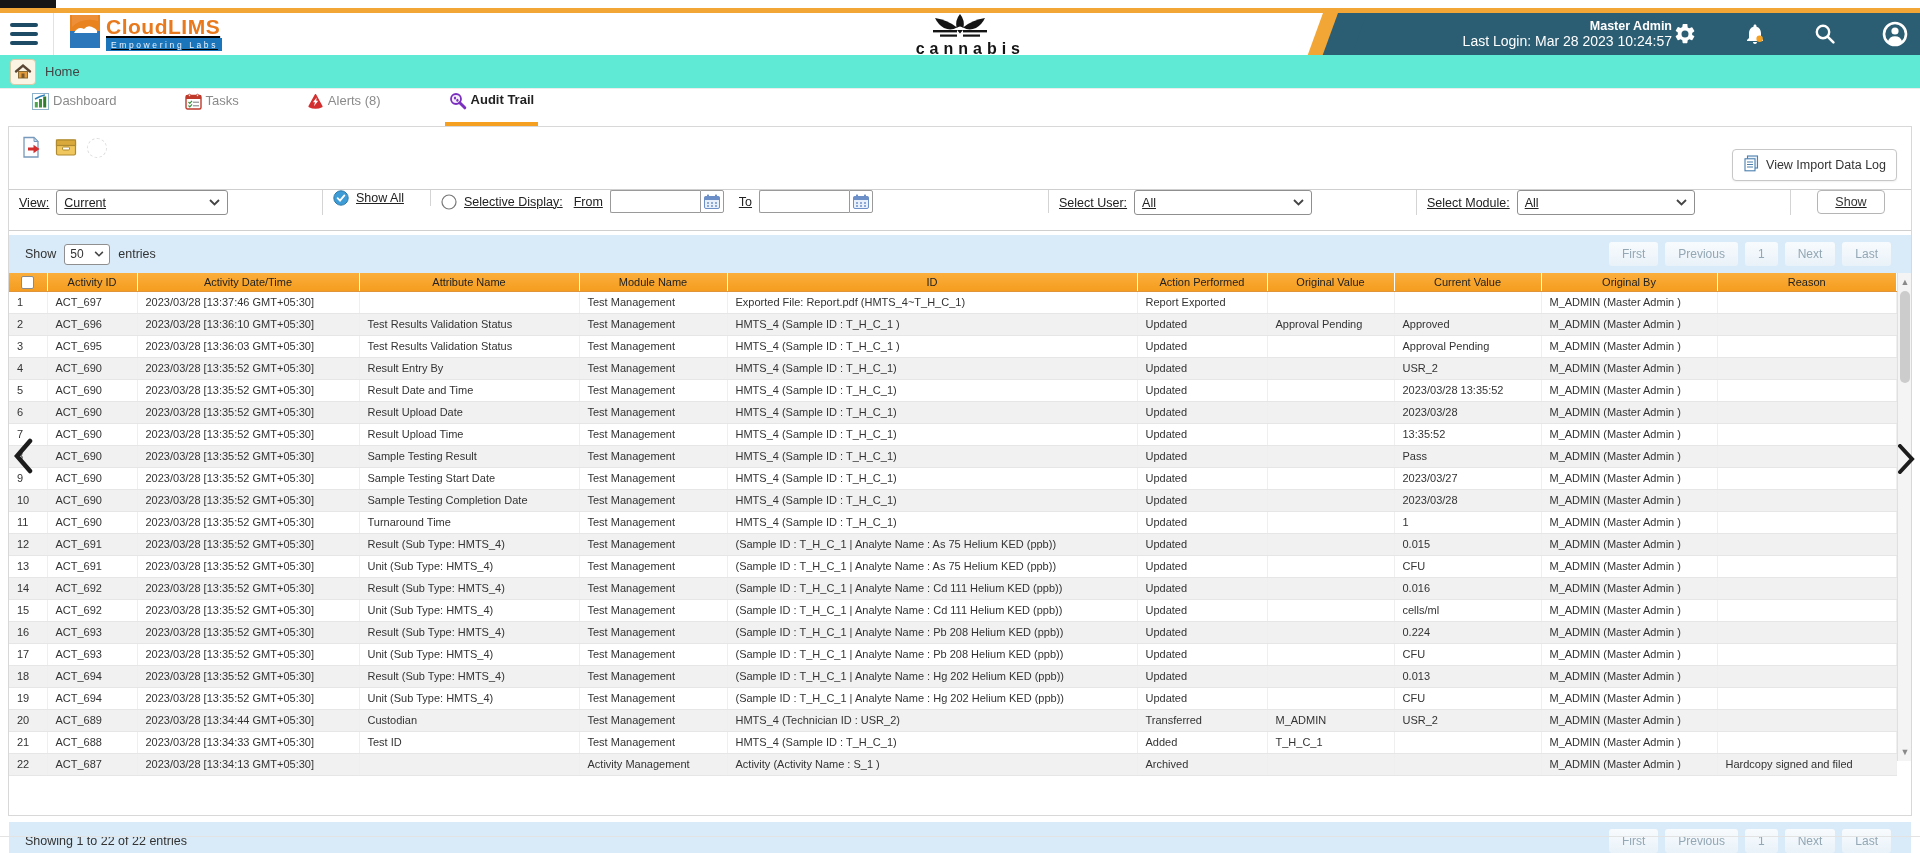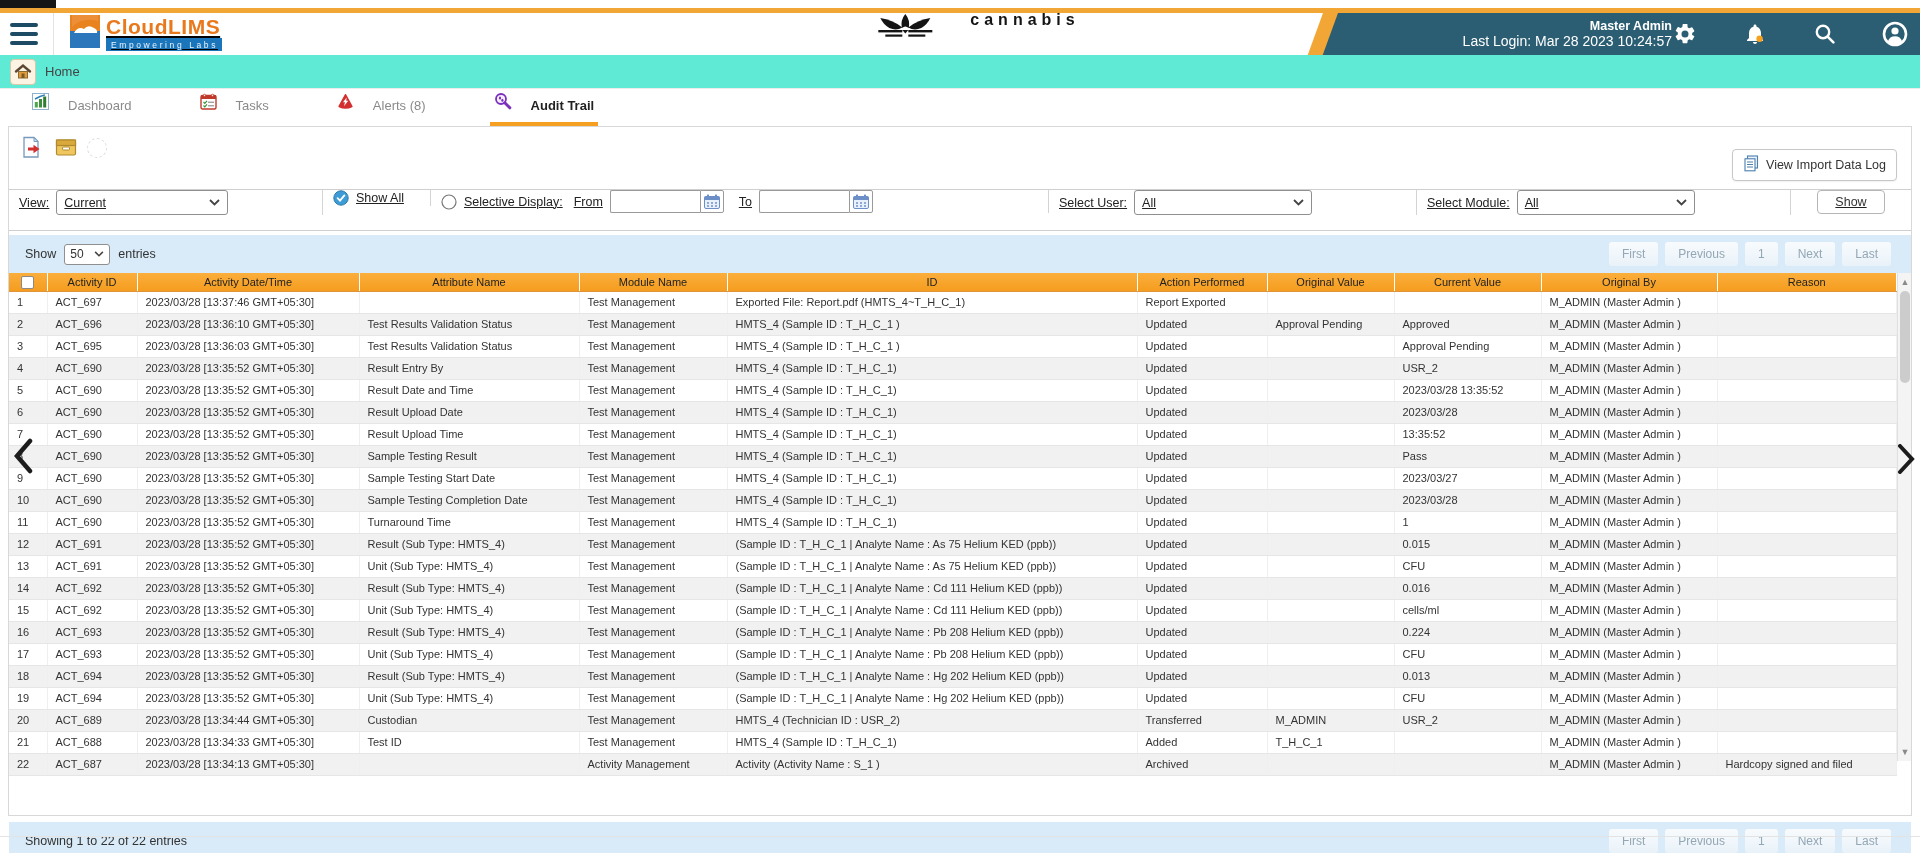--- a/index.html
+++ b/index.html
@@ -13,36 +13,36 @@
   .teal-wedge { position:absolute; top:0; right:0; height:42px; width:570px; background:#2B5E73; }
   .teal-wedge::before { content:""; position:absolute; left:-13px; top:0; width:30px; height:100%; background:#2B5E73; transform:skewX(-20deg); transform-origin:top left; }
   .orange-stripe { position:absolute; top:0; left:1323px; width:15px; height:42px; background:#F2A636; transform:skewX(-20deg); transform-origin:top left; }
   .hamburger { position:absolute; left:10px; top:10px; width:28px; height:22px; display:flex; flex-direction:column; justify-content:space-between; cursor:pointer; }
   .hamburger span { display:block; height:4px; border-radius:2px; background:#1D4B66; }
   .appbar .vsep { position:absolute; left:53px; top:0px; width:1px; height:42px; background:#e2e2e2; }
   .brand { position:absolute; left:70px; top:2px; display:flex; align-items:center; gap:6px; }
   .brand-texts { display:flex; flex-direction:column;text-decoration:underline; }
   .brand-name { color:#E8791D; font-size:21px; font-weight:bold; letter-spacing:.5px; line-height:20px; }
   .brand-tagline { background:#1B75BB; color:#EAF4FF; font-size:8.5px; letter-spacing:2.6px; padding:2px 4px 1px 5px; margin-top:1px; white-space:nowrap; }
-  .client-logo { position:absolute; left:50%; top:1px; transform:translateX(-50%); display:flex; align-items:flex-start; }
+  .client-logo { position:absolute; left:50%; top:1px; transform:translateX(-50%); display:flex; flex-direction:column; align-items:flex-end; }
   .client-logo-text { font-size:16px; font-weight:bold; letter-spacing:5px; color:#141414; margin-top:-3px; }
   .user-block { position:absolute; right:248px; top:5px; text-align:right; color:#fff; z-index:2; }
   .user-name { font-size:12.5px; font-weight:bold; line-height:16px; }
   .last-login { font-size:14px; line-height:14px; }
   .bar-icons { position:absolute; right:12px; top:8px; display:flex; gap:44px; align-items:center; z-index:2; }
   .bar-icons .icobtn { width:26px; height:26px; display:flex; align-items:center; justify-content:center; cursor:pointer; }
 
   
   .breadcrumb-row { position:absolute; top:55px; left:0; right:0; height:34px; background:#5eead4; border-bottom:1px solid #ececec; display:flex; align-items:center; padding-left:10px; gap:9px; }
   .home-btn { width:26px; height:26px; border:1px solid #d9c9a6; background:#FBF4E4; border-radius:4px; display:flex; align-items:center; justify-content:center; cursor:pointer; }
   .breadcrumb-label { font-size:13px; color:#444; }
 
   
   .tabs-row { position:absolute; top:90px; left:0; right:0; height:36px; display:flex; gap:60px; padding-left:28px; align-items:flex-end; background:#fff; }
-  .tab { display:flex; align-items:flex-end; gap:19px; padding:0 4px 9px 4px; font-size:13px; color:#8a8a8a; border-bottom:4px solid transparent; cursor:pointer; }
+  .tab { display:flex; align-items:flex-start; gap:4px; padding:0 4px 9px 4px; font-size:13px; color:#8a8a8a; border-bottom:4px solid transparent; cursor:pointer; }
   .tab.active { color:#222; font-weight:bold; border-bottom-color:#F5A021; }
 
   
   .panel { position:absolute; top:126px; left:8px; width:1904px; height:690px; border:1px solid #d8d8d8; background:#fff; }
   .toolbar { height:62px; position:relative; }
   .tool-icons { position:absolute; left:10px; top:8px; display:flex; gap:8px; align-items:center; }
   .tool-icons .icobtn { width:26px; height:26px; display:flex; align-items:center; justify-content:center; cursor:pointer; }
   .ghost-icon { width:20px; height:20px; border:1px dashed #dcdcdc; border-radius:50%; }
   .view-import-btn { position:absolute; right:14px; top:22px; display:flex; align-items:center; gap:6px; border:1px solid #c7c7c7; border-radius:4px; background:#fff; padding:5px 10px; font-size:12.5px; color:#333; cursor:pointer; box-shadow:0 1px 2px rgba(0,0,0,.06); }
 

